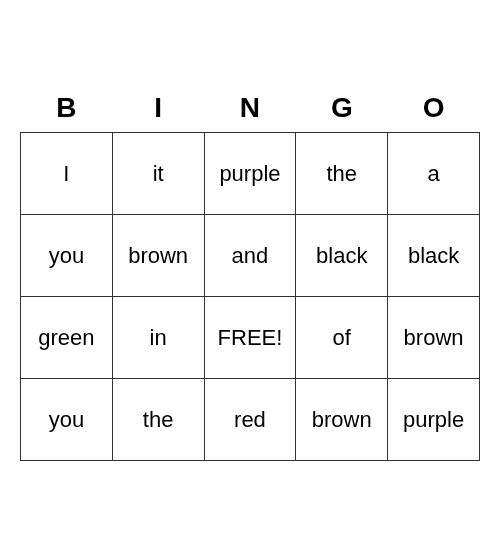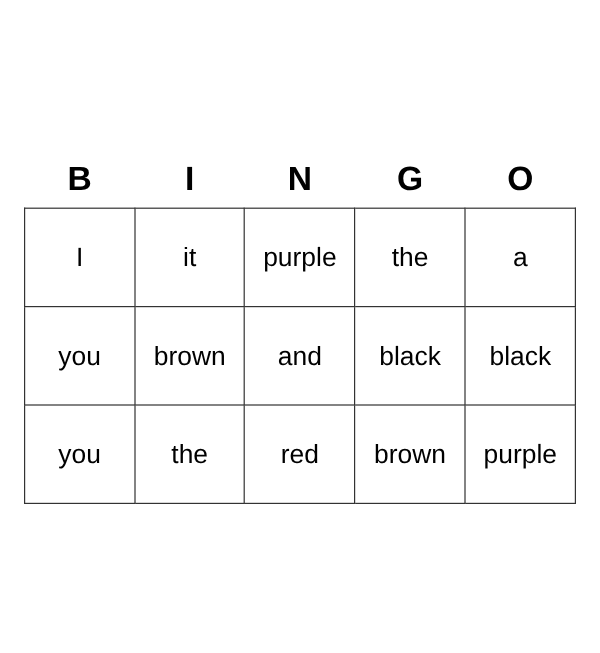--- a/index.html
+++ b/index.html
@@ -79,20 +79,27 @@
         <td>a</td>
       </tr>
       <tr>
         <td>you</td>
         <td>brown</td>
         <td>and</td>
         <td>black</td>
         <td>black</td>
       </tr>
       <tr>
+        <td>green</td>
+        <td>in</td>
+        <td class="free-cell">FREE!</td>
+        <td>of</td>
+        <td>brown</td>
+      </tr>
+      <tr>
         <td>you</td>
         <td>the</td>
         <td>red</td>
         <td>brown</td>
         <td>purple</td>
       </tr>
     </tbody>
   </table>
 </div>
 

